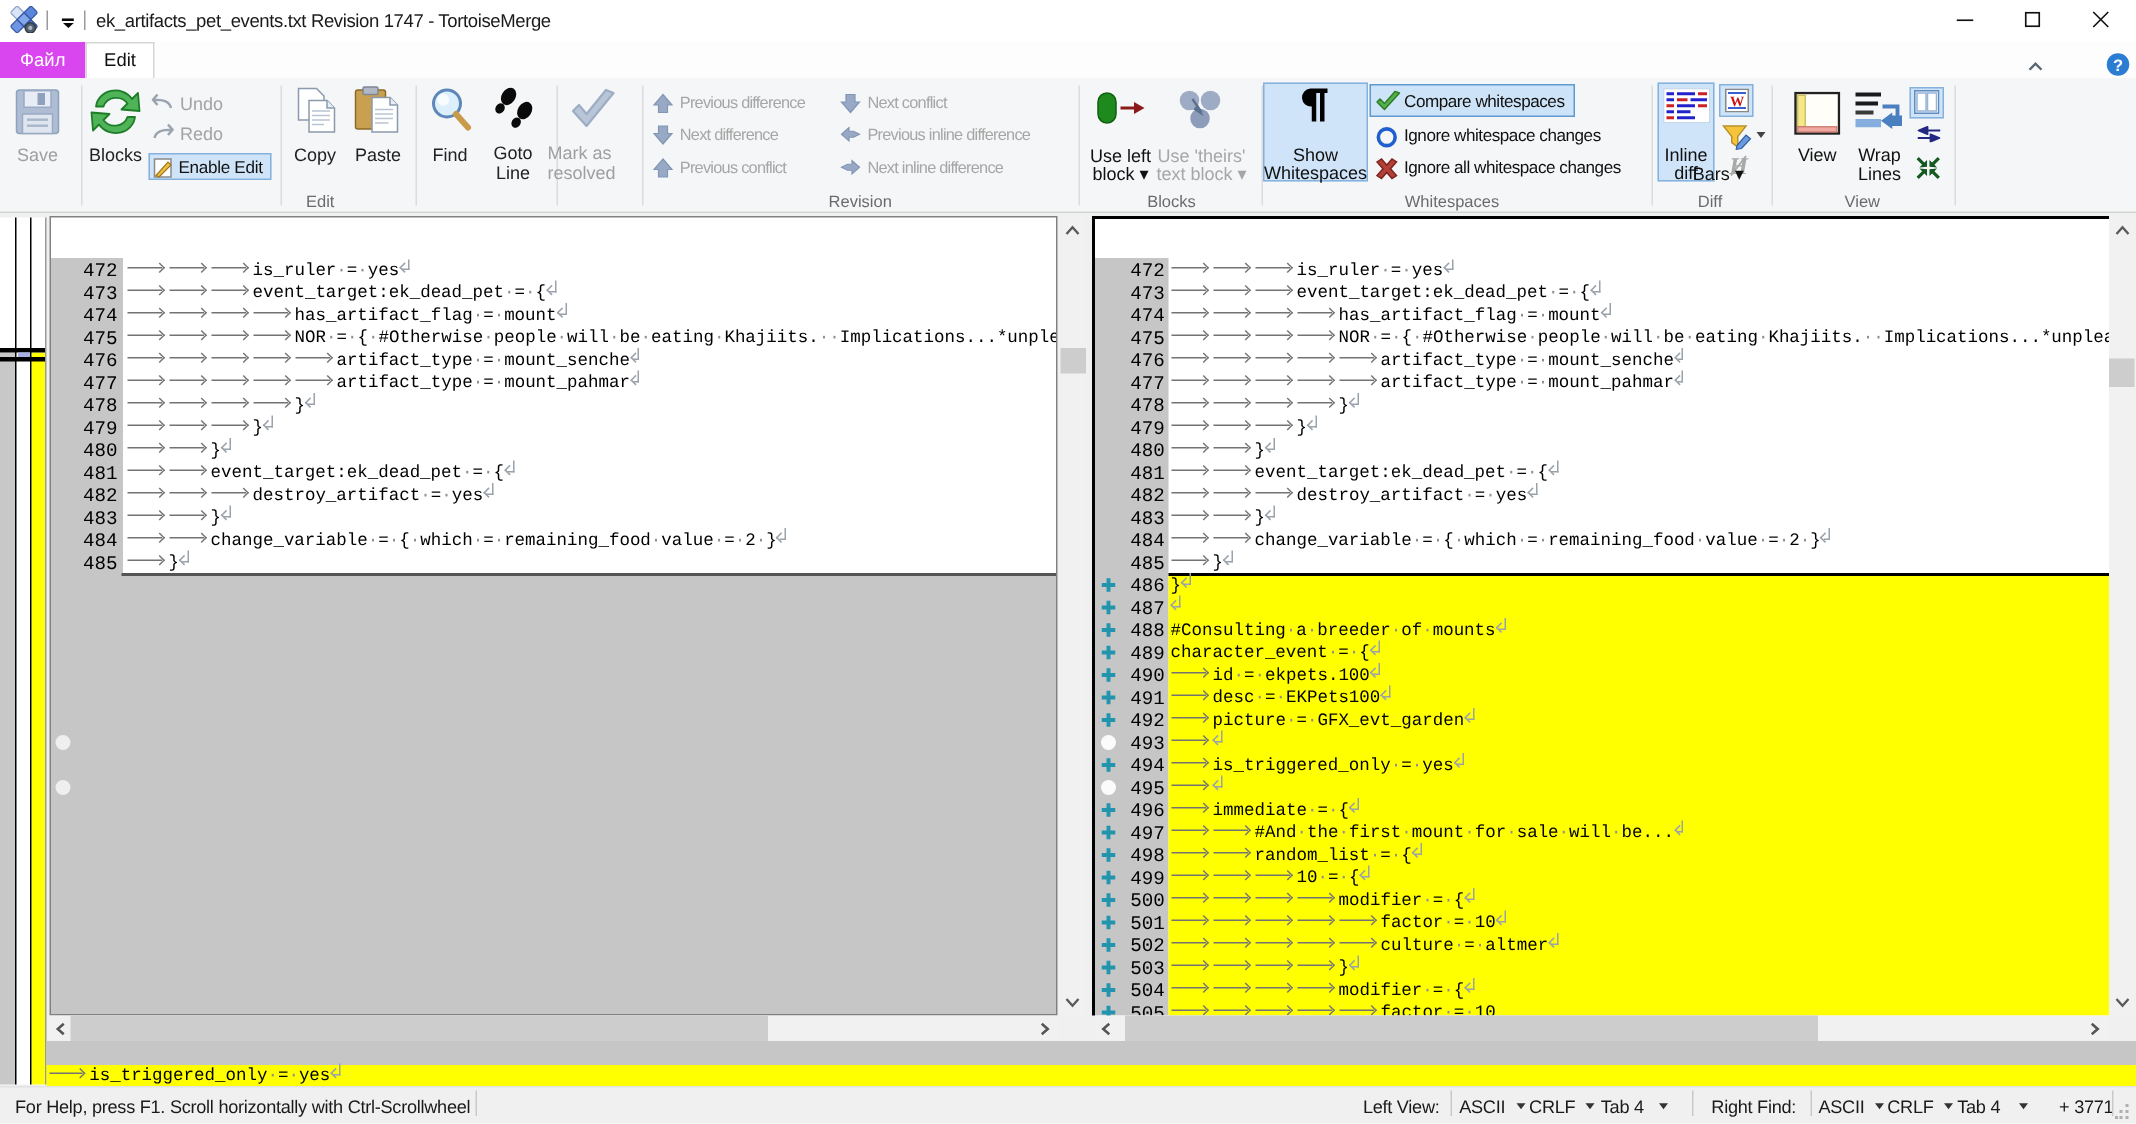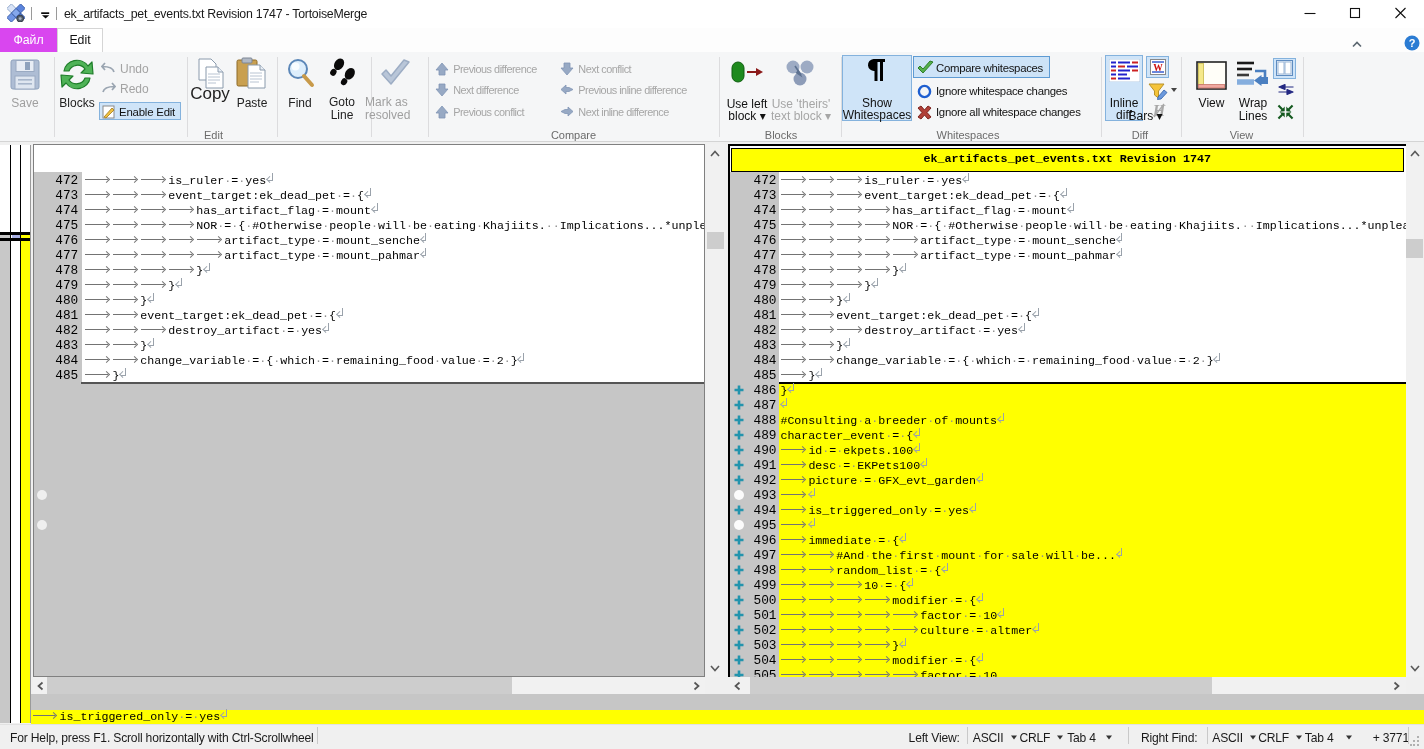--- a/index.html
+++ b/index.html
@@ -110,21 +110,21 @@
     <div class="ap" style="left:197px;top:58px;width:28px;height:31px">
       <svg width="28" height="31">
         <path d="M2 1 h12 l5 5 v16 h-17 Z" fill="#fff" stroke="#8a9aac"></path>
         <path d="M9 9 h12 l5 5 v16 h-17 Z" fill="#fff" stroke="#8a9aac"></path>
         <path d="M21 9 v5 h5" fill="#e8eef5" stroke="#8a9aac"></path>
         <g stroke="#b9c4d2">
           <path d="M11 16h12M11 19h12M11 22h12M11 25h8"></path>
         </g>
       </svg>
     </div>
-    <div class="ap" style="left:185px;top:84px;width:50px;text-align:center;font-size:17px;color:#222">Copy</div>
+    <div class="ap" style="left:185px;top:96px;width:50px;text-align:center;font-size:12px;color:#222">Copy</div>
     <div class="ap" style="left:236px;top:57px;width:32px;height:32px">
       <svg width="32" height="32">
         <rect x="1" y="3" width="20" height="26" rx="1.5" fill="#c9a050" stroke="#8d6a28"></rect>
         <rect x="6" y="1" width="10" height="5" rx="1" fill="#b0b8c4" stroke="#7d8694"></rect>
         <path d="M12 8 h12 l5 5 v18 h-17 Z" fill="#fff" stroke="#8a9aac"></path>
         <path d="M24 8 v5 h5" fill="#e8eef5" stroke="#8a9aac"></path>
         <g stroke="#b9c4d2">
           <path d="M14 16h12M14 19h12M14 22h12M14 25h9"></path>
         </g>
       </svg>
@@ -190,21 +190,21 @@
         <path d="M1 5.5 L6 1 V3.5 H9 L13 5.5 L9 7.5 H6 V10 Z" transform="translate(0,1)"></path>
       </svg>
     </div>
     <div class="ap" style="left:578.3px;top:84.2px;font-size:10.9px;letter-spacing:-0.5px;color:#a6a6a6">Previous inline difference</div>
     <div class="ap" style="left:560px;top:104.9px;width:14px;height:14px">
       <svg width="14" height="14" fill="#97a9c4" stroke="#8296b5" stroke-width="0.8">
         <path d="M13 5.5 L8 1 V3.5 H5 L1 5.5 L5 7.5 H8 V10 Z" transform="translate(0,1)"></path>
       </svg>
     </div>
     <div class="ap" style="left:578.3px;top:105.9px;font-size:10.9px;letter-spacing:-0.5px;color:#a6a6a6">Next inline difference</div>
-    <div class="ap gl" style="left:513.5px;top:129px;width:120px;text-align:center">Compare</div>
+    <div class="ap gl" style="left:513.5px;top:129px;width:120px;text-align:center">Revision</div>
     <div class="ap" style="left:719px;top:57px;width:1px;height:80px;border-left:1px solid #dcdcde"></div>
     <div class="ap" style="left:731.3px;top:61px;width:34px;height:22px">
       <svg width="34" height="22">
         <rect x="1" y="1" width="12" height="20" rx="6" fill="#1e8a1e" stroke="#0f5f10"></rect>
         <path d="M16 11 H26" stroke="#8b1a1a" stroke-width="2" fill="none"></path>
         <path d="M32 11 L25 7 V15 Z" fill="#8b1a1a"></path>
       </svg>
     </div>
     <div class="ap" style="left:717px;top:96.5px;width:60px;text-align:center;font-size:12px;color:#111">Use left</div>
     <div class="ap" style="left:717px;top:108.5px;width:60px;text-align:center;font-size:12px;color:#111">block ▾</div>
@@ -382,21 +382,20 @@
       <svg width="9" height="10">
         <path d="M6.5 1.5 L2.5 5 L6.5 8.5" stroke="#555" stroke-width="1.7" fill="none"></path>
       </svg>
     </div>
     <div class="ap" style="left:692px;top:681px;width:9px;height:10px">
       <svg width="9" height="10">
         <path d="M2.5 1.5 L6.5 5 L2.5 8.5" stroke="#555" stroke-width="1.7" fill="none"></path>
       </svg>
     </div>
     <div class="ap" style="left:727.5px;top:144px;width:678.2px;height:533px;background:#fff;border-left:2px solid #000;border-top:2.5px solid #000"></div>
-    <div class="ap hdr" style="left:731px;top:148px;width:672.5px;height:23.5px;background:#ffff00;border:1px solid #000;line-height:21.5px">ek_artifacts_pet_events.txt Revision 1747</div>
     <div class="ap" style="left:729.5px;top:171.6px;width:49.7px;height:505.4px;background:#c6c6c6"></div>
     <div class="ap" style="left:779.2px;top:382.6px;width:626.5px;height:294.4px;background:#ffff00"></div>
     <div class="ap" style="left:779.2px;top:381.9px;width:626.5px;height:2.2px;background:#000"></div>
     <div class="ap mono" style="left:729.5px;top:172.6px;width:47px;height:504.4px;overflow:hidden"><div class="num">472</div><div class="num">473</div><div class="num">474</div><div class="num">475</div><div class="num">476</div><div class="num">477</div><div class="num">478</div><div class="num">479</div><div class="num">480</div><div class="num">481</div><div class="num">482</div><div class="num">483</div><div class="num">484</div><div class="num">485</div><div class="num">486</div><div class="num">487</div><div class="num">488</div><div class="num">489</div><div class="num">490</div><div class="num">491</div><div class="num">492</div><div class="num">493</div><div class="num">494</div><div class="num">495</div><div class="num">496</div><div class="num">497</div><div class="num">498</div><div class="num">499</div><div class="num">500</div><div class="num">501</div><div class="num">502</div><div class="num">503</div><div class="num">504</div><div class="num">505</div></div>
     <div class="ap" style="left:734.2px;top:385.3px;width:9.6px;height:9.6px">
       <svg width="10" height="10">
         <path d="M5 0.5 V9.5 M0.5 5 H9.5" stroke="#2394ad" stroke-width="2.6"></path>
       </svg>
     </div>
     <div class="ap" style="left:734.2px;top:400.3px;width:9.6px;height:9.6px">

